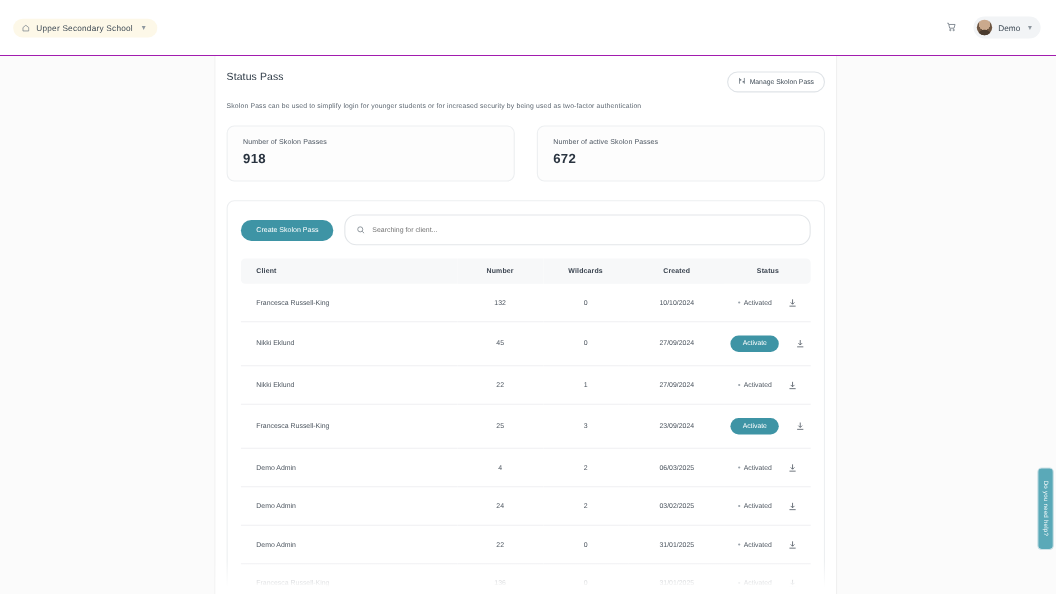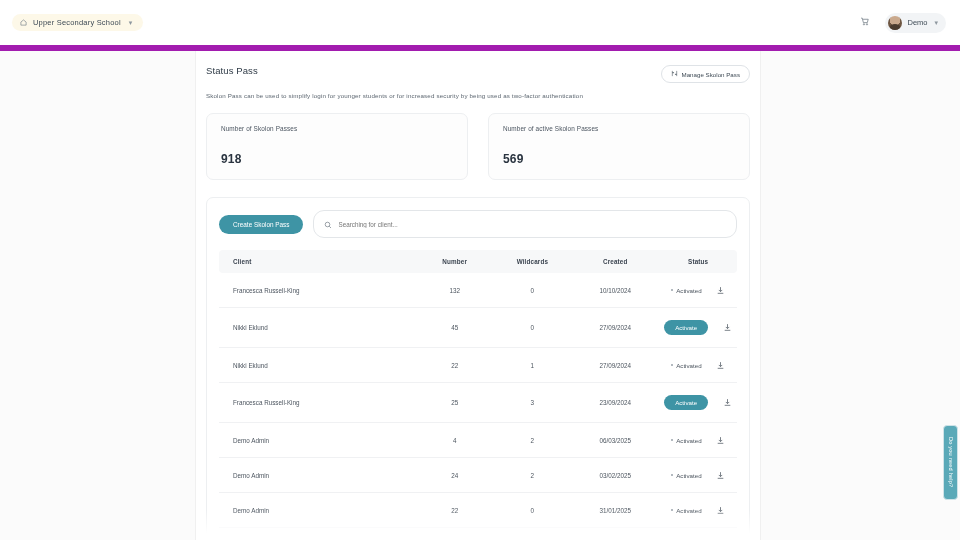--- a/index.html
+++ b/index.html
@@ -9,21 +9,21 @@
     background: #ffffff;
     font-family: "Liberation Sans", sans-serif;
     color: #33404d;
   }
 
   
   .topbar {
     position: absolute; left: 0; top: 0;
     width: 960px; height: 51px;
     background: #ffffff;
-    border-bottom: 6px solid #a21caf;
+    border-bottom: 1px solid #a21caf;
     display: flex; align-items: center;
   }
   .school-chip {
     margin-left: 12px;
     display: flex; align-items: center; gap: 6px;
     background: #fdf8e8;
     border-radius: 13px;
     padding: 4px 10px 4px 8px;
     font-size: 7.5px; color: #3e4a55;
     letter-spacing: .2px;
@@ -86,21 +86,21 @@
 
   
   .stats { display: flex; gap: 20px; margin-top: 14px; }
   .stat-card {
     flex: 1;
     border: 1px solid #edeff1; border-radius: 7px;
     background: #fdfdfd;
     padding: 11px 14px 13px 14px;
   }
   .stat-label { font-size: 6.4px; color: #4b5560; letter-spacing:.1px; }
-  .stat-value { font-size: 12px; font-weight: 700; color: #2a3440; margin-top: 20px; letter-spacing:.2px; }
+  .stat-value { font-size: 12px; font-weight: 700; color: #2a3440; margin-top: 4px; letter-spacing:.2px; }
 
   
   .panel {
     margin-top: 17px;
     border: 1px solid #edeff1; border-radius: 7px;
     background: #fff;
     padding: 12px 12px 0 12px;
     overflow: hidden;
   }
   .toolbar { display: flex; align-items: center; gap: 10px; }
@@ -231,21 +231,21 @@
   </div>
   <div class="page-desc">Skolon Pass can be used to simplify login for younger students or for increased security by being used as two-factor authentication</div>
 
   <div class="stats">
     <div class="stat-card">
       <div class="stat-label">Number of Skolon Passes</div>
       <div class="stat-value">918</div>
     </div>
     <div class="stat-card">
       <div class="stat-label">Number of active Skolon Passes</div>
-      <div class="stat-value">569</div>
+      <div class="stat-value">672</div>
     </div>
   </div>
 
   <div class="panel">
     <div class="toolbar">
       <button class="create-btn">Create Skolon Pass</button>
       <div class="search-wrap">
         <span>
           <svg width="8" height="8" viewBox="0 0 16 16" fill="none" stroke="#7b848c" stroke-width="1.5">
             <circle cx="7" cy="7" r="4.6"></circle>

